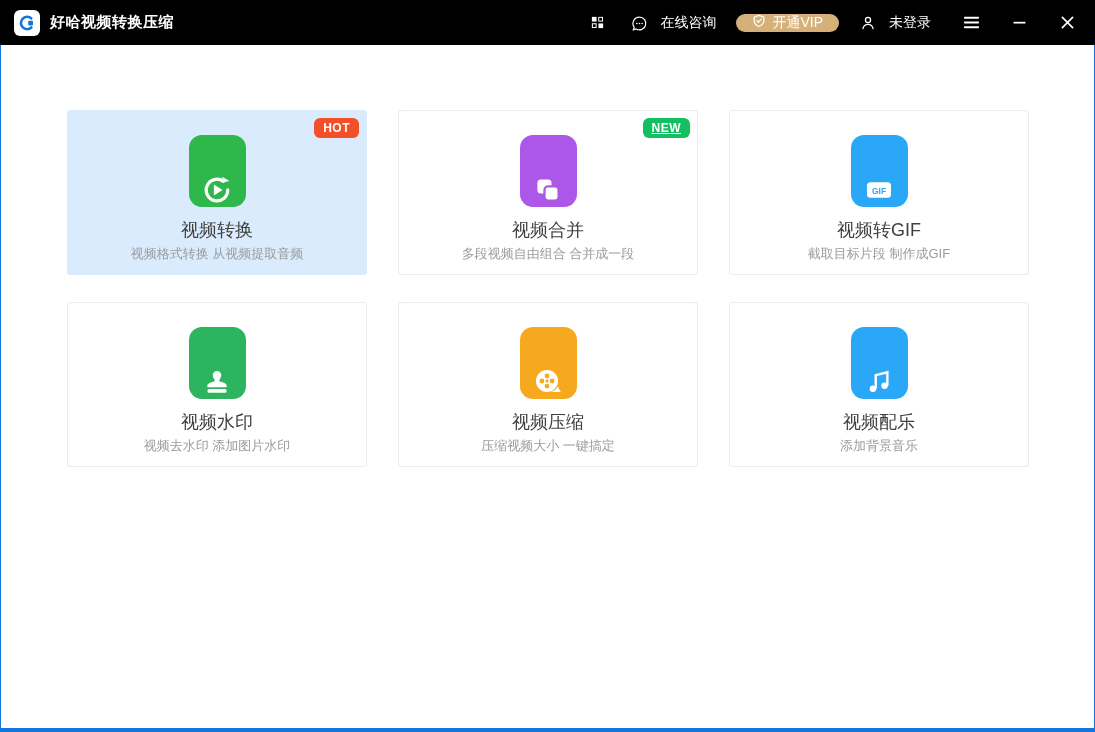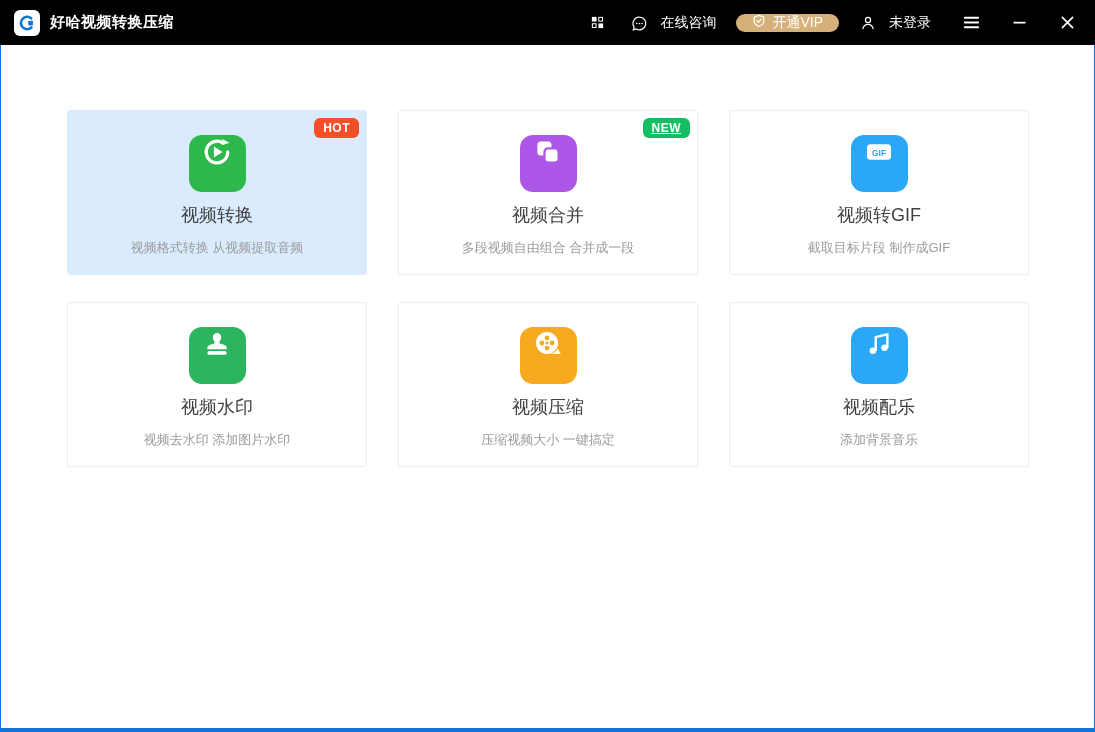--- a/index.html
+++ b/index.html
@@ -22,25 +22,25 @@
   .menu-btn { margin-left:6px; }
 
   
   .content { flex:1; background:#fff; margin:0 1px 4px 1px; padding:65px 0 0 66px; }
   .grid { display:grid; grid-template-columns:repeat(3,300px); grid-auto-rows:165px; column-gap:31px; row-gap:27px; }
 
   .card { position:relative; background:#fff; border:1px solid #ececec; border-radius:3px;
           display:flex; flex-direction:column; align-items:center; padding-top:24px; cursor:pointer; }
   .card.highlighted { background:#d9ebfd; border-color:#d9ebfd; }
 
-  .icon-badge { width:57px; height:57px; border-radius:13px; display:flex; align-items:flex-start; justify-content:center; }
+  .icon-badge { width:57px; height:72px; border-radius:13px; display:flex; align-items:flex-end; justify-content:center; }
   .icon-badge svg { width:34px; height:34px; display:block; }
 
   .card-title { margin-top:11px; font-size:18px; color:#404040; }
-  .card-sub { margin-top:12px; font-size:13px; color:#9b9b9b; }
+  .card-sub { margin-top:3px; font-size:13px; color:#9b9b9b; }
 
   .badge { position:absolute; top:7px; right:7px; color:#fff !important; font-size:12px; font-weight:bold;
            padding:3px 9px; border-radius:6px; letter-spacing:.5px; }
 </style>
 </head>
 <body>
 
 <div class="window">
 
   <div class="titlebar" style="background: #000000; color: rgb(21, 116, 220);">

